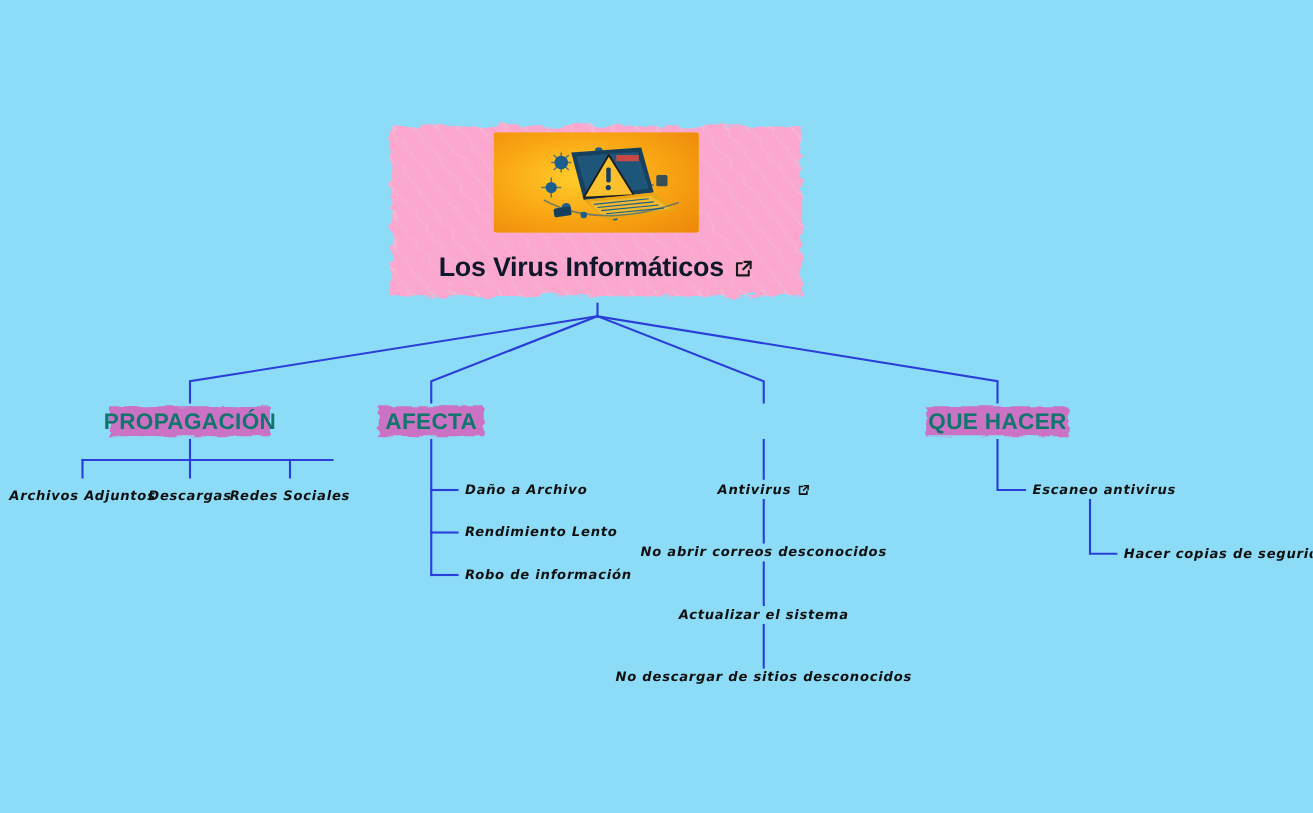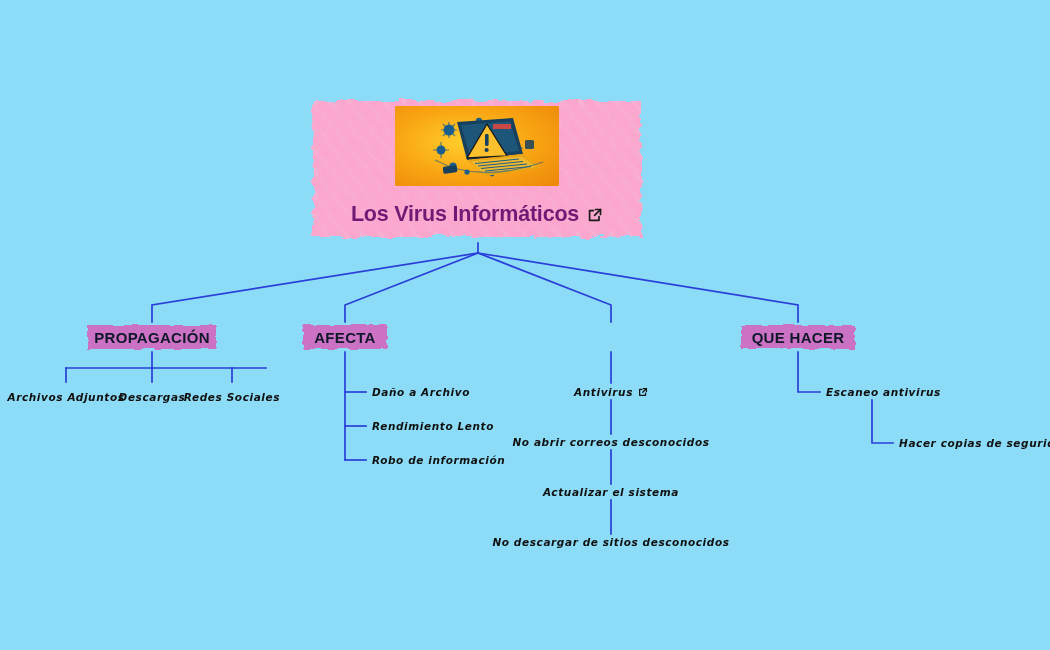--- a/index.html
+++ b/index.html
@@ -36,39 +36,39 @@
     position:relative;
     overflow:hidden;
     background:
       radial-gradient(ellipse at 30% 45%, #FFC21A 0%, #FBA312 55%, #F08A0C 100%);
     flex:none;
   }
   .root-title{
     margin-top:16px;
     font-size:21.5px;
     font-weight:bold;
-    color:#701a75;
+    color:#0f172a;
     letter-spacing:-0.2px;
     white-space:nowrap;
     display:flex;align-items:center;gap:8px;
     font-family:"Liberation Sans", sans-serif;
   }
   .ext-icon{display:inline-block;line-height:0;}
 
   
   .chip{
     position:absolute;
     height:30px;
     display:flex;align-items:center;justify-content:center;
   }
   .chip .chip-bg{position:absolute;inset:0;width:100%;height:100%;}
   .chip .chip-label{
     position:relative;
-    color:#0f172a;
-    font-size:15px;
+    color:#0f766e;
+    font-size:18px;
     font-weight:600;
     letter-spacing:0.3px;
     white-space:nowrap;
     font-family:"Liberation Sans", sans-serif;
   }
 
   
   .leaf{
     position:absolute;
     font-family:"DejaVu Sans", sans-serif;

